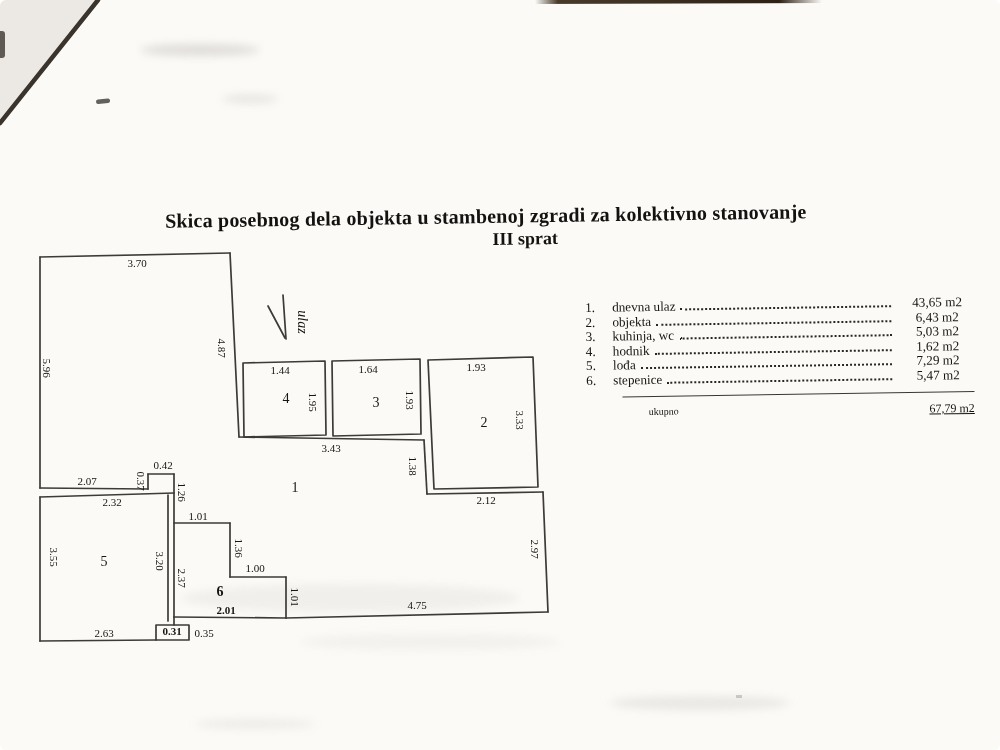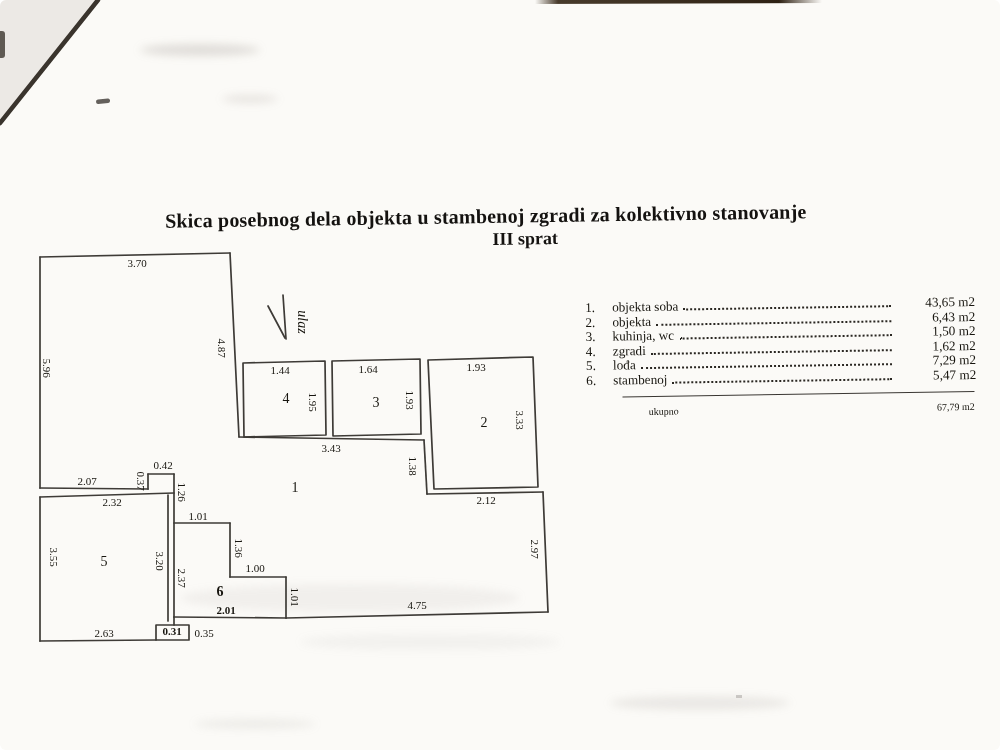--- a/index.html
+++ b/index.html
@@ -22,25 +22,25 @@
 
   .legend{
     position:absolute;left:585px;top:301px;width:390px;
     transform:rotate(-0.9deg);transform-origin:0 0;
     color:var(--text);font-size:13.2px;
   }
   .legend-row{display:flex;align-items:baseline;height:14.6px;line-height:14.6px;}
   .lnum{width:27px;flex:none;}
   .llabel{flex:none;padding-right:3px;white-space:nowrap;}
   .leader{flex:1;border-bottom:2px dotted #2a2722;margin:0 8px 3px 2px;}
-  .lvalue{width:76px;flex:none;text-align:right;white-space:nowrap;}
+  .lvalue{width:76px;flex:none;text-align:center;white-space:nowrap;}
   .legend-rule{margin:8px 0 0 36px;width:352px;border-top:1.6px solid #3a3733;}
   .legend-total{display:flex;margin-top:9px;width:388px;}
   .total-label{margin-left:62px;font-size:10px;}
-  .total-value{margin-left:auto;font-size:10px;}
+  .total-value{margin-left:auto;font-size:12px;text-decoration:underline;}
 
   .plan-svg text{fill:var(--text);}
   .plan-svg polyline{fill:none;stroke:var(--ink);stroke-width:1.7;stroke-linecap:round;stroke-linejoin:round;}
 </style>
 </head>
 <body>
 
 <div class="page">
 
   <svg class="artifacts" viewBox="0 0 1000 750">
@@ -137,51 +137,51 @@
       <text x="226" y="611" text-anchor="middle" dominant-baseline="middle" font-size="11" font-weight="700">2.01</text>
       <text x="104" y="634" text-anchor="middle" dominant-baseline="middle" font-size="11" font-weight="400">2.63</text>
       <text x="172" y="632" text-anchor="middle" dominant-baseline="middle" font-size="11" font-weight="700">0.31</text>
       <text x="204" y="634" text-anchor="middle" dominant-baseline="middle" font-size="11" font-weight="400">0.35</text>
     </svg>
 
   <div class="legend">
     <div id="legend-items">
         <div class="legend-row">
           <span class="lnum">1.</span>
-          <span class="llabel">objekta soba</span>
+          <span class="llabel">dnevna ulaz</span>
           <span class="leader"></span>
           <span class="lvalue">43,65 m2</span>
         </div>
         <div class="legend-row">
           <span class="lnum">2.</span>
           <span class="llabel">objekta</span>
           <span class="leader"></span>
           <span class="lvalue">6,43 m2</span>
         </div>
         <div class="legend-row">
           <span class="lnum">3.</span>
           <span class="llabel">kuhinja, wc</span>
           <span class="leader"></span>
-          <span class="lvalue">1,50 m2</span>
+          <span class="lvalue">5,03 m2</span>
         </div>
         <div class="legend-row">
           <span class="lnum">4.</span>
-          <span class="llabel">zgradi</span>
+          <span class="llabel">hodnik</span>
           <span class="leader"></span>
           <span class="lvalue">1,62 m2</span>
         </div>
         <div class="legend-row">
           <span class="lnum">5.</span>
           <span class="llabel">lođa</span>
           <span class="leader"></span>
           <span class="lvalue">7,29 m2</span>
         </div>
         <div class="legend-row">
           <span class="lnum">6.</span>
-          <span class="llabel">stambenoj</span>
+          <span class="llabel">stepenice</span>
           <span class="leader"></span>
           <span class="lvalue">5,47 m2</span>
         </div>
       </div>
     <div class="legend-rule"></div>
     <div class="legend-total">
       <span class="total-label">ukupno</span>
       <span class="total-value">67,79 m2</span>
     </div>
   </div>

